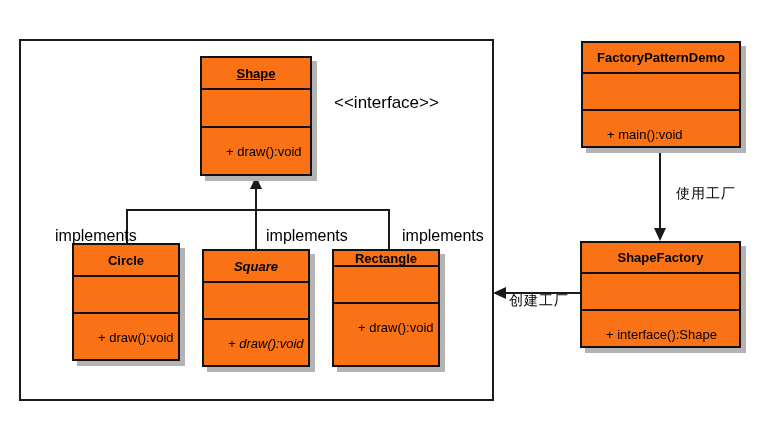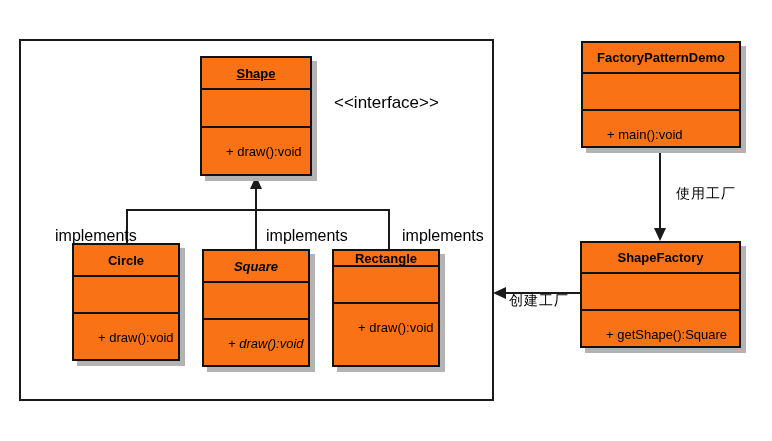--- a/index.html
+++ b/index.html
@@ -106,16 +106,16 @@
 
   <div class="uml-class" style="left:581px; top:41px; width:160px; height:107px;">
     <div class="uml-title" style="height:31px;">FactoryPatternDemo</div>
     <div class="uml-attrs" style="height:29px;"></div>
     <div class="uml-methods">+ main():void</div>
   </div>
 
   <div class="uml-class" style="left:580px; top:241px; width:161px; height:107px;">
     <div class="uml-title" style="height:31px;">ShapeFactory</div>
     <div class="uml-attrs" style="height:29px;"></div>
-    <div class="uml-methods">+ getShape():Square</div>
+    <div class="uml-methods">+ interface():Shape</div>
   </div>
 
 </div>
 
 </body></html>

